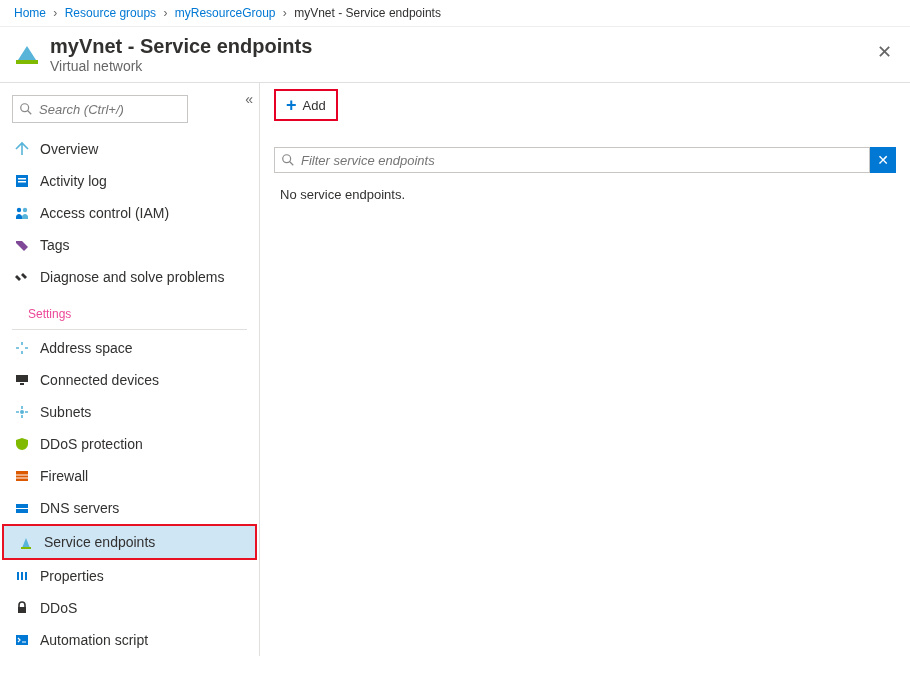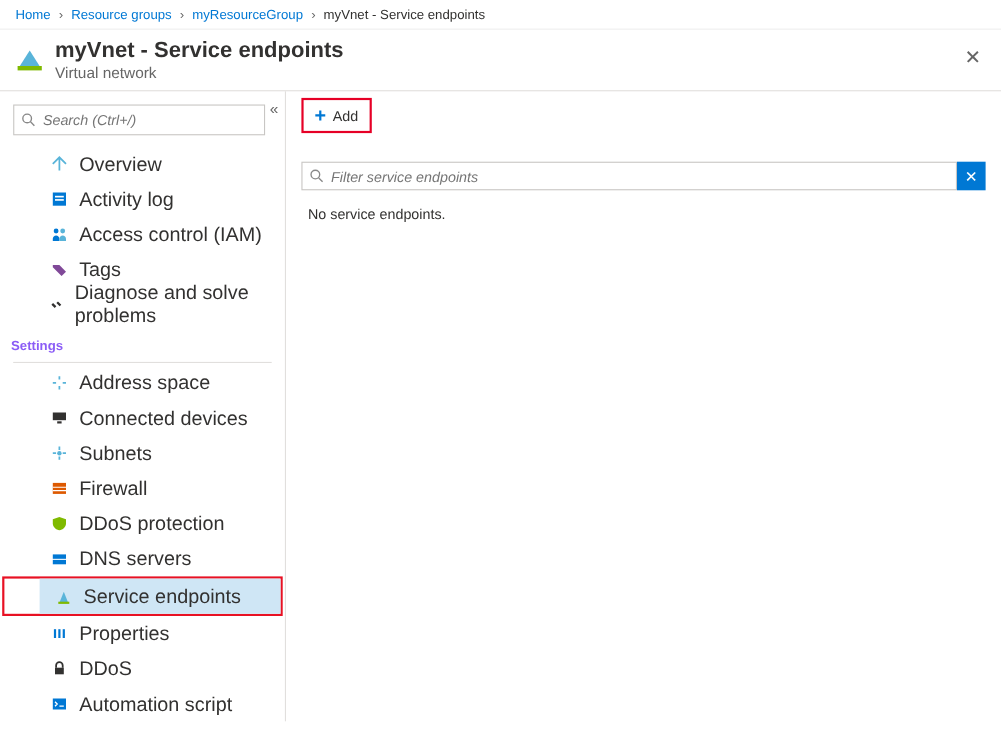--- a/index.html
+++ b/index.html
@@ -8,27 +8,27 @@
   .breadcrumb a { color: #0078d4; text-decoration: none; cursor: pointer; }
   .breadcrumb .sep { color: #666; margin: 0 4px; }
   .header { display: flex; align-items: center; padding: 8px 14px; border-bottom: 1px solid #e1dfdd; position: relative; }
   .vnet-icon { width: 26px; height: 26px; margin-right: 10px; }
   .header-title { font-size: 20px; font-weight: 600; }
   .header-sub { font-size: 14px; color: #666; }
   .close-x { position: absolute; right: 18px; top: 14px; font-size: 18px; color: #666; cursor: pointer; }
   .body { display: flex; }
   .sidebar { width: 260px; border-right: 1px solid #e1dfdd; padding-top: 6px; position: relative; }
   .collapse-chevron { position: absolute; right: 6px; top: 8px; font-size: 14px; color: #666; cursor: pointer; }
-  .search-box { margin: 6px 12px 10px 12px; height: 28px; border: 1px solid #c8c6c4; display: flex; align-items: center; padding: 0 6px; color: #666; width: 229px; }
+  .search-box { margin: 6px 12px 10px 12px; height: 28px; border: 1px solid #c8c6c4; display: flex; align-items: center; padding: 0 6px; color: #666; width: 176px; }
   .search-box svg { width: 14px; height: 14px; margin-right: 6px; flex-shrink: 0; }
   .search-box input { border: none; outline: none; font-style: italic; color: #666; flex: 1; font-size: 13px; background: transparent; }
-  .menu-item { display: flex; align-items: center; height: 32px; padding: 0 14px; cursor: pointer; font-size: 18px; margin-left: 32px; }
+  .menu-item { display: flex; align-items: center; height: 32px; padding: 0 14px; cursor: pointer; font-size: 14px; }
   .menu-item.selected { background: #cfe6f5; align-items: center; }
   .menu-item .icon { width: 16px; height: 16px; margin-right: 10px; display: inline-flex; align-items: center; justify-content: center; }
-  .menu-section { font-size: 12px; color: #8b5cf6; padding: 14px 14px 6px 10px; font-weight: 700; }
+  .menu-section { font-size: 12px; color: #ec4899; padding: 14px 14px 6px 28px; font-weight: 400; }
   .highlight-box { border: 2px solid #e81123; }
   .box-around-selected { margin: 0 2px; padding: 0; }
   .main { flex: 1; padding: 6px 14px; }
   .add-wrap { display: inline-flex; align-items: center; height: 32px; padding: 0 10px; cursor: pointer; border: 2px solid #e60026; margin-bottom: 10px; }
   .add-plus { color: #0078d4; font-size: 18px; font-weight: bold; margin-right: 6px; }
   .filter-row { display: flex; margin-top: 16px; }
   .filter-input-wrap { flex: 1; display: flex; align-items: center; border: 1px solid #c8c6c4; height: 26px; padding: 0 6px; color: #666; }
   .filter-input-wrap svg { width: 14px; height: 14px; margin-right: 6px; }
   .filter-input-wrap input { border: none; outline: none; font-style: italic; font-size: 13px; flex: 1; color: #666; }
   .filter-clear { width: 26px; height: 26px; background: #0078d4; color: #fff; display: flex; align-items: center; justify-content: center; cursor: pointer; font-size: 14px; }
@@ -147,34 +147,34 @@
           <svg viewBox="0 0 16 16">
             <path d="M2 8h3m6 0h3M8 2v3m0 6v3" stroke="#59b4d9" stroke-width="1.6"></path>
             <circle cx="8" cy="8" r="2" fill="#59b4d9"></circle>
           </svg>
         </span>
       <span>Subnets</span>
     </div>
     <div class="menu-item">
       <span class="icon">
           <svg viewBox="0 0 16 16">
+            <path d="M8 2 L14 4 V8 C14 11 11 14 8 14 C5 14 2 11 2 8 V4 Z" fill="#7fba00"></path>
+          </svg>
+        </span>
+      <span>DDoS protection</span>
+    </div>
+    <div class="menu-item">
+      <span class="icon">
+          <svg viewBox="0 0 16 16">
             <rect x="2" y="3" width="12" height="10" fill="#dd5900"></rect>
             <line x1="2" y1="7" x2="14" y2="7" stroke="#fff"></line>
             <line x1="2" y1="10" x2="14" y2="10" stroke="#fff"></line>
           </svg>
         </span>
       <span>Firewall</span>
-    </div>
-    <div class="menu-item">
-      <span class="icon">
-          <svg viewBox="0 0 16 16">
-            <path d="M8 2 L14 4 V8 C14 11 11 14 8 14 C5 14 2 11 2 8 V4 Z" fill="#7fba00"></path>
-          </svg>
-        </span>
-      <span>DDoS protection</span>
     </div>
     <div class="menu-item">
       <span class="icon">
           <svg viewBox="0 0 16 16">
             <rect x="2" y="4" width="12" height="4" fill="#0078d4"></rect>
             <rect x="2" y="9" width="12" height="4" fill="#0078d4"></rect>
           </svg>
         </span>
       <span>DNS servers</span>
     </div>

